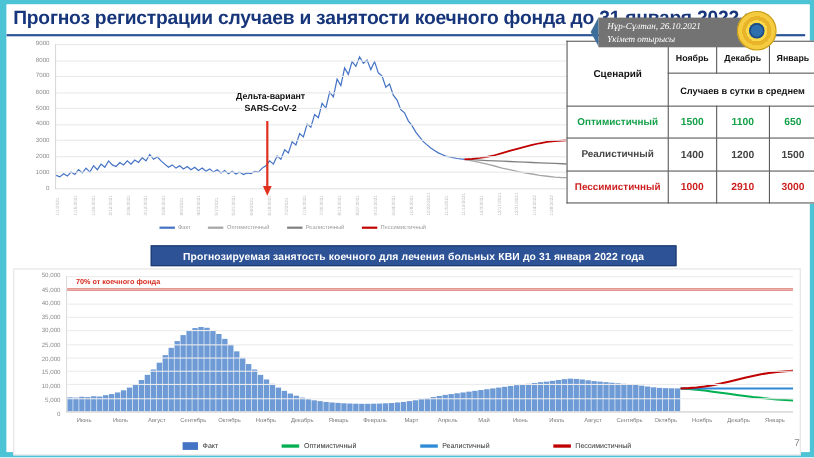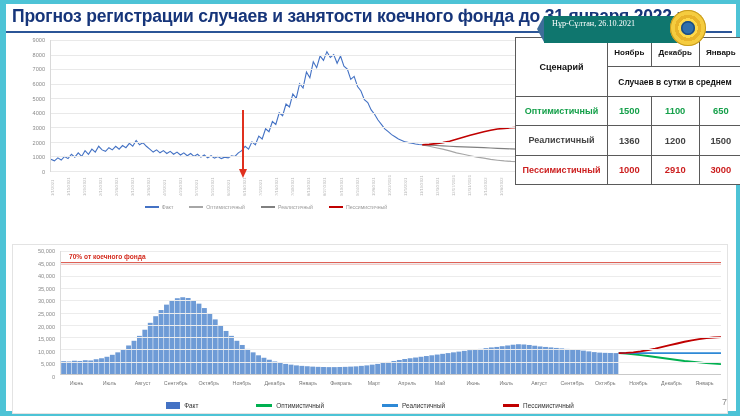--- a/index.html
+++ b/index.html
@@ -28,24 +28,25 @@
     font-family:"Liberation Sans", sans-serif;
   }
   #title-underline {
     position:absolute; left:0px; top:27px; width:726px; height:1.5px;
     background:#2b5597;
   }
 
   
   #ribbon {
     position:absolute; left:538px; top:12px; width:140px; height:27px;
-    background:#0f766e; color:#ffffff;
+    background:#737373; color:#ffffff;
     font-size:8.2px; line-height:12px; padding:2px 4px 16px 8px;
     font-family:"Liberation Serif", serif;
     z-index:40;
+    font-style:italic;
   }
   #ribbon:after{
     content:""; position:absolute; right:-9px; top:0;
     border-top:13.5px solid transparent;
     border-bottom:13.5px solid transparent;
     border-left:9px solid #4a7fae;
   }
   #ribbon:before{
     content:""; position:absolute; left:-7px; top:0;
     border-top:13.5px solid transparent;
@@ -180,20 +181,21 @@
 <body>
 
 <div id="slide">
 <div id="inner">
 
   <div id="title">Прогноз регистрации случаев и занятости коечного фонда до 31 января 2022 г.</div>
   <div id="title-underline"></div>
 
   <div id="ribbon">
     <div>Нұр-Сұлтан, 26.10.2021</div>
+    <div>Үкімет отырысы</div>
   </div>
   <div id="emblem">
         <div class="sun"></div>
       </div>
 
   <div id="chart1">
     <div class="c1-ylabels" id="c1y">
           <span style="top: 132px;">0</span>
           <span style="top: 117.333px;">1000</span>
           <span style="top: 102.667px;">2000</span>
@@ -249,20 +251,24 @@
           <span style="left: 69.5714%;">10/8/2021</span>
           <span style="left: 73%;">10/22/2021</span>
           <span style="left: 76.4286%;">11/5/2021</span>
           <span style="left: 79.8571%;">11/19/2021</span>
           <span style="left: 83.2857%;">12/3/2021</span>
           <span style="left: 86.7143%;">12/17/2021</span>
           <span style="left: 90.1429%;">12/31/2021</span>
           <span style="left: 93.5714%;">1/14/2022</span>
           <span style="left: 97%;">1/28/2022</span>
         </div>
+    <div id="c1-annot">
+      <div>Дельта-вариант</div>
+      <div>SARS-CoV-2</div>
+    </div>
     <div id="c1-arrow"></div>
     <div class="c1-legend" id="c1leg">
           <div class="lgi">
             <i style="background: rgb(68, 114, 196);"></i>
             <span>Факт</span>
           </div>
           <div class="lgi">
             <i style="background: rgb(166, 166, 166);"></i>
             <span>Оптимистичный</span>
           </div>
@@ -289,33 +295,34 @@
       <td class="hd-sub" colspan="3">Случаев  в сутки  в среднем</td>
     </tr>
     <tr>
       <td class="r-name opt">Оптимистичный</td>
       <td class="val opt">1500</td>
       <td class="val opt">1100</td>
       <td class="val opt">650</td>
     </tr>
     <tr>
       <td class="r-name real">Реалистичный</td>
-      <td class="val real">1360</td>
+      <td class="val real">1400</td>
       <td class="val real">1200</td>
       <td class="val real">1500</td>
     </tr>
     <tr>
       <td class="r-name pess">Пессимистичный</td>
       <td class="val pess">1000</td>
       <td class="val pess">2910</td>
       <td class="val pess">3000</td>
     </tr>
   </tbody>
       </table>
 
+  <div id="banner">Прогнозируемая  занятость коечного для лечения больных КВИ до 31 января 2022 года</div>
 
   <div id="chart2">
     <div class="c2-ylabels" id="c2y">
           <span style="top: 126px;">0</span>
           <span style="top: 113.4px;">5,000</span>
           <span style="top: 100.8px;">10,000</span>
           <span style="top: 88.2px;">15,000</span>
           <span style="top: 75.6px;">20,000</span>
           <span style="top: 63px;">25,000</span>
           <span style="top: 50.4px;">30,000</span>

